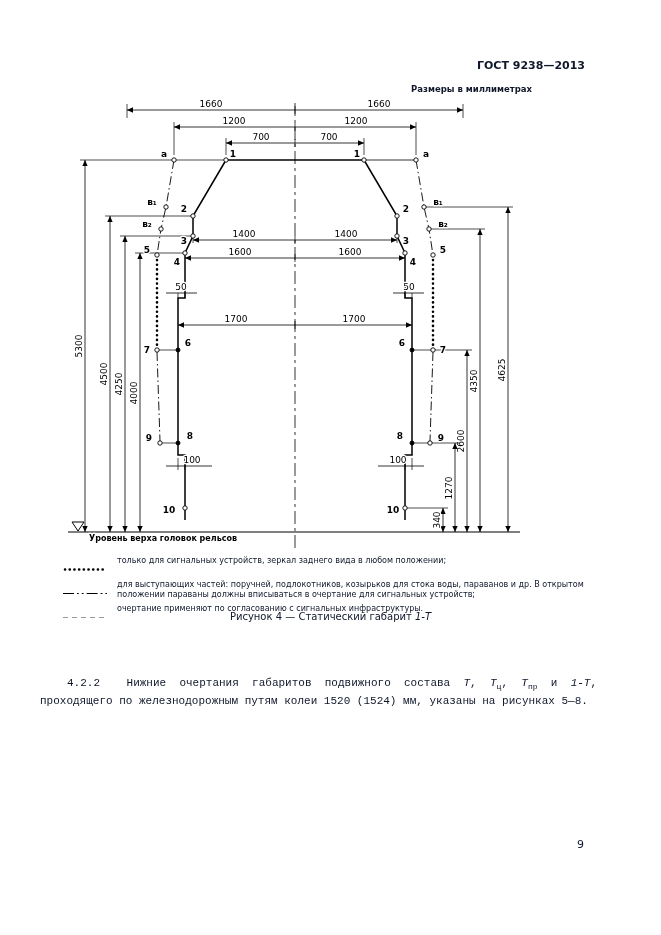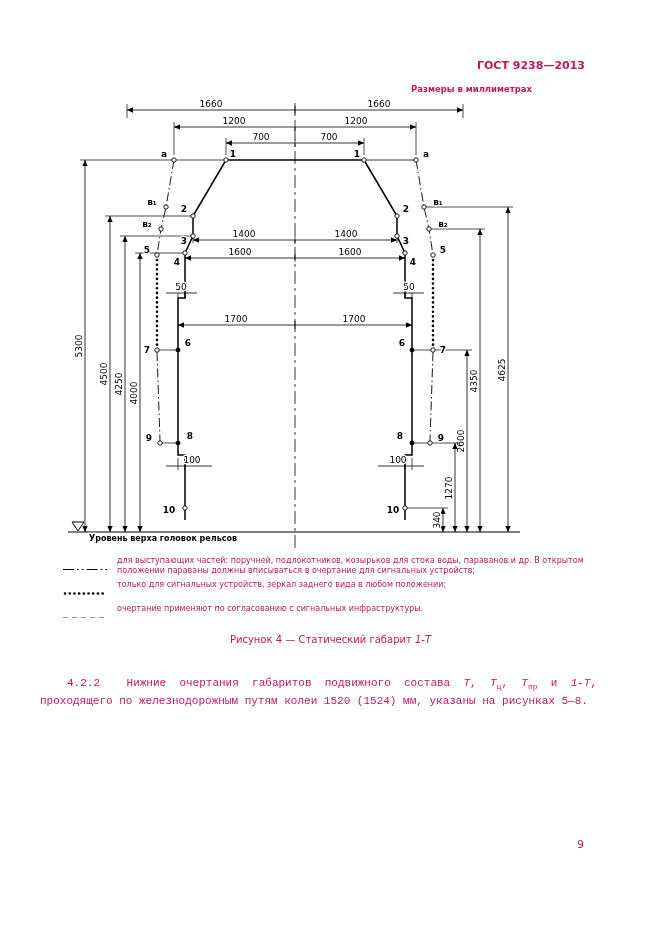--- a/index.html
+++ b/index.html
@@ -1,17 +1,17 @@
 <!DOCTYPE html>
 <html><head>
 <meta charset="utf-8">
 <style>
   html,body{margin:0;padding:0;background:#e8e8e8;}
   #page{position:relative;width:661px;height:935px;background:#ffffff;margin:0 auto;
-        font-family:"DejaVu Sans","Liberation Sans",sans-serif;color:#be185d;overflow:hidden;}
+        font-family:"DejaVu Sans","Liberation Sans",sans-serif;color:#0f172a;overflow:hidden;}
   .hdr{position:absolute;top:59px;right:76px;font-size:11px;font-weight:bold;}
   .units{position:absolute;top:84px;right:129px;font-size:8.5px;font-weight:bold;}
   svg#diagram{position:absolute;top:0;left:0;}
   svg text{font-family:"DejaVu Sans","Liberation Sans",sans-serif;fill:#000;
            paint-order:stroke fill;stroke:#fff;stroke-width:2.5px;stroke-linejoin:round;}
   text.dimt{font-size:9px;}
   text.pt{font-size:9px;font-weight:bold;}
   text.raillbl{font-size:8px;font-weight:bold;}
   .ol{stroke:#000;stroke-width:1.5;fill:none;}
   .thin{stroke:#000;stroke-width:0.8;fill:none;}
@@ -19,21 +19,21 @@
   .ext{stroke:#000;stroke-width:0.7;fill:none;}
   .dd{stroke:#000;stroke-width:0.9;fill:none;stroke-dasharray:9,3,1.5,3;}
   .dotb{stroke:#000;stroke-width:2.6;fill:none;stroke-linecap:round;stroke-dasharray:0.1,4.6;}
   .cl{stroke:#000;stroke-width:0.8;fill:none;stroke-dasharray:13,4,3,4;}
   .mk{fill:#fff;stroke:#000;stroke-width:0.9;}
   .mkf{fill:#000;stroke:#000;stroke-width:0.9;}
   .legend{position:absolute;top:556px;left:62px;width:525px;}
   .legend-row{display:flex;gap:9px;margin-bottom:3px;align-items:flex-start;}
   .legend-sample{flex:0 0 46px;padding-top:2px;}
   .legend-text{flex:1;font-size:8px;line-height:1.3;}
-  .caption{position:absolute;top:611px;left:0;width:661px;text-align:center;font-size:10px;margin-top:23px;}
+  .caption{position:absolute;top:611px;left:0;width:661px;text-align:center;font-size:10px;}
   .para{position:absolute;top:664px;left:40px;width:557px;font-size:11px;line-height:1.5;
         text-align:justify;text-indent:27px;font-family:Liberation Mono, monospace;}
   .it{font-style:italic;}
   .para sub{font-size:8px;}
   .pagenum{position:absolute;top:838px;right:77px;font-size:11px;}
 </style>
 </head>
 <body>
 
 <div id="page">
@@ -252,32 +252,32 @@
       <line x1="68" y1="532" x2="520" y2="532" stroke="#000" stroke-width="1.2"></line>
       <polygon points="72,522 84,522 78,531" fill="#fff" stroke="#000" stroke-width="1"></polygon>
       <text class="raillbl" x="89" y="541">Уровень верха головок рельсов</text>
     </g>
   </svg>
 
   <div class="legend">
     <div class="legend-row">
       <span class="legend-sample">
         <svg width="46" height="7">
+            <line x1="3" y1="3.5" x2="43" y2="3.5" class="dotb"></line>
+          </svg>
+      </span>
+      <div class="legend-text">только для сигнальных устройств, зеркал заднего вида в любом положении;</div>
+    </div>
+    <div class="legend-row">
+      <span class="legend-sample">
+        <svg width="46" height="7">
             <line x1="1" y1="3.5" x2="45" y2="3.5" stroke="#000" stroke-width="1.2" stroke-dasharray="11,3,1.8,3,1.8,3"></line>
           </svg>
       </span>
       <div class="legend-text">для выступающих частей: поручней, подлокотников, козырьков для стока воды, параванов и др. В открытом поло­жении параваны должны вписываться в очертание для сигнальных устройств;</div>
-    </div>
-    <div class="legend-row">
-      <span class="legend-sample">
-        <svg width="46" height="7">
-            <line x1="3" y1="3.5" x2="43" y2="3.5" class="dotb"></line>
-          </svg>
-      </span>
-      <div class="legend-text">только для сигнальных устройств, зеркал заднего вида в любом положении;</div>
     </div>
     <div class="legend-row">
       <span class="legend-sample">
         <svg width="46" height="7">
             <line x1="1" y1="3.5" x2="45" y2="3.5" stroke="#9a9a9a" stroke-width="1.1" stroke-dasharray="5,4"></line>
           </svg>
       </span>
       <div class="legend-text">очертание применяют по согласованию с сигнальных инфраструктуры.</div>
     </div>
   </div>

